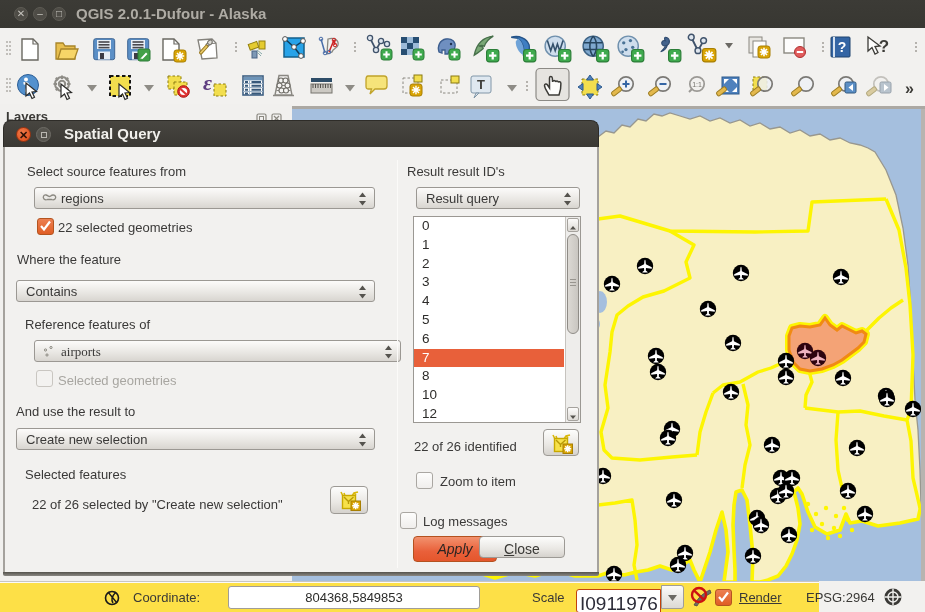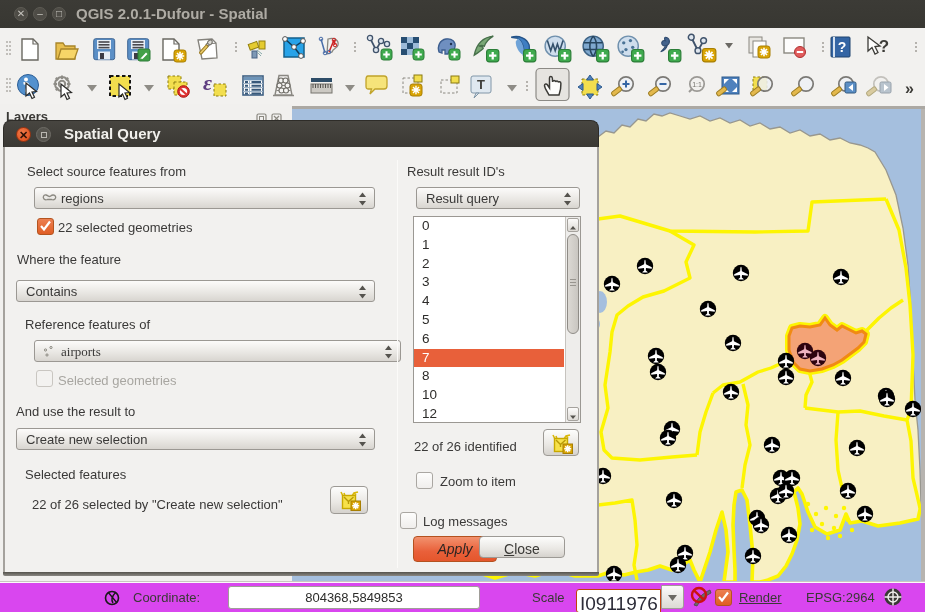--- a/index.html
+++ b/index.html
@@ -34,32 +34,32 @@
   background:linear-gradient(#fcfbfa,#e8e6e2 60%,#d8d5d0); }
 .combo .ctext { position:absolute; top:3px; font-size:13px; color:#3a3938; white-space:nowrap; }
 .spin { position:absolute; right:7px; top:3px; width:9px; height:16px; }
 .cb { position:absolute; width:17px; height:17px; border-radius:3px; }
 .cb.on { background:linear-gradient(#ec8052,#e05d24); border:1px solid #b4541f; }
 .cb.off { background:linear-gradient(#fdfdfc,#f0eeec); border:1px solid #aaa7a2; }
 .cb.dis { background:#f3f2f0; border:1px solid #c9c6c1; }
 .btn { position:absolute; border:1px solid #9d9a95; border-radius:4px;
   background:linear-gradient(#fdfdfc,#e9e7e3 60%,#d5d2cd); }
 
-#statusbar { position:absolute; left:0; top:581px; width:925px; height:31px;
-  background:#d946ef; border-top:1px solid #c9c6c1; box-shadow:inset 0 1px 0 #fbfaf9;padding-left:24px; }
+#statusbar { position:absolute; left:0; top:581px; width:819px; height:31px;
+  background:#fde047; border-top:1px solid #c9c6c1; box-shadow:inset 0 1px 0 #fbfaf9;padding-left:24px; }
 #statusbar .s-lbl { position:absolute; font-size:13px; color:#3a3936; }
 </style>
 </head>
 <body>
 <div id="root">
   <div id="titlebar">
     <div class="wbtn" style="left:14px;">✕</div>
     <div class="wbtn" style="left:33px;">–</div>
     <div class="wbtn" style="left:52px;">□</div>
-    <div id="title-text">QGIS 2.0.1-Dufour - Spatial</div>
+    <div id="title-text">QGIS 2.0.1-Dufour - Alaska</div>
   </div>
   <div id="toolbars">
       <svg width="925" height="76" viewBox="0 0 925 76" style="position:absolute;left:0;top:0;">
         <g transform="translate(21,10)">
           <path d="M1 1 L12 1 L17 6 L17 22 L1 22 Z" fill="#fff" stroke="#6a6861" stroke-width="1.4"></path>
           <path d="M12 1 L12 6 L17 6" fill="none" stroke="#6a6861" stroke-width="1.2"></path>
         </g>
         <g transform="translate(55,10)">
           <path d="M1 21 L1 5 L8 5 L10 8 L20 8 L20 21 Z" fill="#e8bf4e" stroke="#a8852a" stroke-width="1.3"></path>
           <path d="M3 21 L6 11 L23 11 L19.5 21 Z" fill="#f7d567" stroke="#a8852a" stroke-width="1.3"></path>

